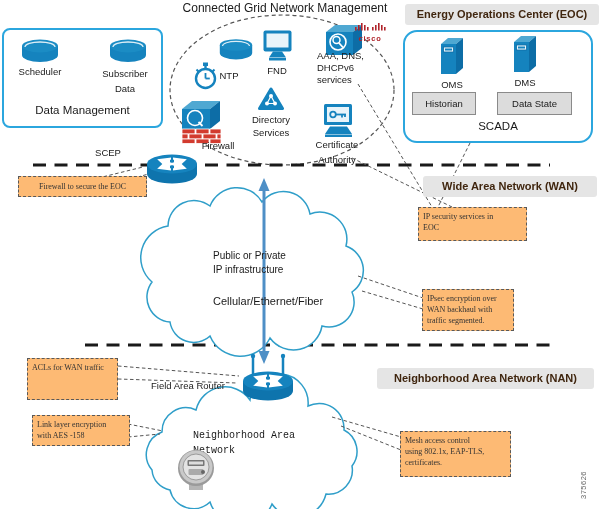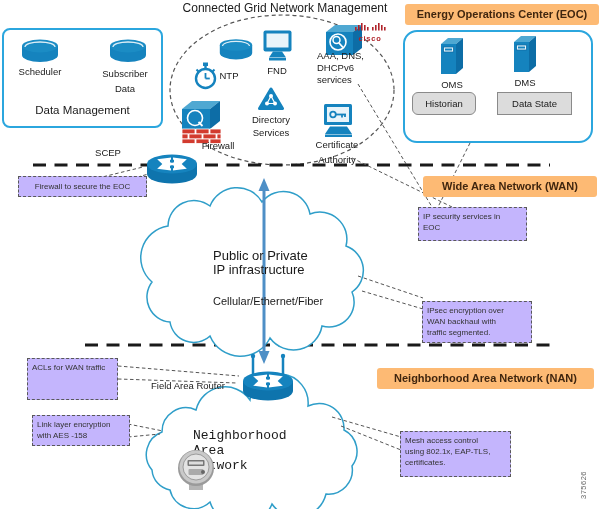--- a/index.html
+++ b/index.html
@@ -5,28 +5,28 @@
   html,body{margin:0;padding:0;background:#fff;}
   #stage{position:relative;width:607px;height:509px;background:#fff;overflow:hidden;
          font-family:"Liberation Sans",sans-serif;color:#1a1a1a;}
   #stage *{box-sizing:border-box;}
   .abs{position:absolute;}
   svg.overlay{position:absolute;left:0;top:0;z-index:0;}
   .z{z-index:2;}
   .lbl{font-size:9.5px;line-height:12px;text-align:center;white-space:pre-line;color:#1a1a1a;}
   .lbl-left{text-align:left;}
   .blue-box{border:2px solid #2BA6DE;border-radius:10px;background:transparent;}
-  .banner{background:#fdba74;color:#40260F;font-weight:bold;font-size:11px;
+  .banner{background:#e5e5e5;color:#40260F;font-weight:bold;font-size:11px;
           text-align:center;border-radius:3px;line-height:20px;}
-  .ann{border:1.2px dashed #595959;background:#c4b5fd;font-size:8px;line-height:11px;
-       color:#333;padding:3px 4px;white-space:pre-line;}
+  .ann{border:1.2px dashed #595959;background:#fdba74;font-size:8px;line-height:11px;
+       color:#333;padding:3px 4px;white-space:pre-line;font-family:Liberation Serif, serif;}
   .gray-chip{background:#DCDCDC;border:1px solid #8a8a8a;font-size:9.5px;
              display:flex;align-items:center;justify-content:center;}
   .big{font-size:11.5px;}
-  .cloud-text{font-size:13px;line-height:14px;}
+  .cloud-text{font-size:10px;line-height:14px;}
   .fig-num{font-size:7.5px;color:#666;writing-mode:vertical-rl;transform:rotate(180deg);letter-spacing:.5px;}
   .cisco-word{font-size:7.5px;font-weight:bold;color:#B0232A;text-transform:lowercase;
               letter-spacing:.8px;text-align:center;line-height:8px;}
 </style>
 </head>
 <body>
 
 <div id="stage">
 
   <svg class="overlay" width="607" height="509" viewBox="0 0 607 509">
@@ -223,22 +223,23 @@
     <svg width="26" height="40" viewBox="0 0 26 40">
       <polygon points="2,8 9,2 24,2 17,8" fill="#4FA8D2"></polygon>
       <polygon points="17,8 24,2 24,32 17,38" fill="#0D6DA6"></polygon>
       <rect x="2" y="8" width="15" height="30" fill="#1583BE"></rect>
       <rect x="4.5" y="11" width="10" height="5" fill="#E8F4FA" stroke="#0D6DA6" stroke-width="0.8"></rect>
       <rect x="6" y="12.5" width="7" height="2" fill="#1583BE"></rect>
     </svg>
   </div>
   <div class="abs z lbl" style="left:500px;top:77px;width:50px;">DMS</div>
 
-  <div class="abs z gray-chip" style="left:412px;top:92px;width:64px;height:23px;border-radius:6px;">Historian</div>
+  <div class="abs z gray-chip" style="left:412px;top:92px;width:64px;height:23px;">Historian</div>
   <div class="abs z gray-chip" style="left:497px;top:92px;width:75px;height:23px;">Data State</div>
+  <div class="abs z lbl big" style="left:403px;top:120px;width:190px;">SCADA</div>
 
   <div class="abs z lbl" style="left:88px;top:147px;width:40px;">SCEP</div>
 
   <div class="abs z" style="left:144px;top:150px;">
     <svg width="56" height="38" viewBox="0 0 56 38">
       <defs>
         <marker id="rw-a" markerWidth="7" markerHeight="7" refX="4.5" refY="3" orient="auto-start-reverse">
           <path d="M0 0 L6.5 3 L0 6 Z" fill="#fff"></path>
         </marker>
       </defs>
@@ -255,21 +256,21 @@
 
   <div class="abs z ann" style="left:418px;top:207px;width:109px;height:34px;">IP security services in
 EOC</div>
 
   <div class="abs z cloud-text" style="left:213px;top:249px;width:130px;">
     <div>Public or Private</div>
     <div>IP infrastructure</div>
   </div>
   <div class="abs z" style="left:213px;top:295px;width:140px;font-size:11px;">Cellular/Ethernet/Fiber</div>
 
-  <div class="abs z ann" style="left:422px;top:301px;width:110px;height:42px;">IPsec encryption over
+  <div class="abs z ann" style="left:422px;top:289px;width:92px;height:42px;">IPsec encryption over
 WAN backhaul with
 traffic segmented.</div>
 
   <div class="abs z ann" style="left:27px;top:358px;width:91px;height:42px;">ACLs for WAN traffic</div>
 
   <div class="abs z banner" style="left:377px;top:368px;width:217px;height:21px;">Neighborhood Area Network (NAN)</div>
 
   <div class="abs z lbl" style="left:140px;top:380px;width:96px;">Field Area Router</div>
 
   <div class="abs z" style="left:238px;top:352px;">

